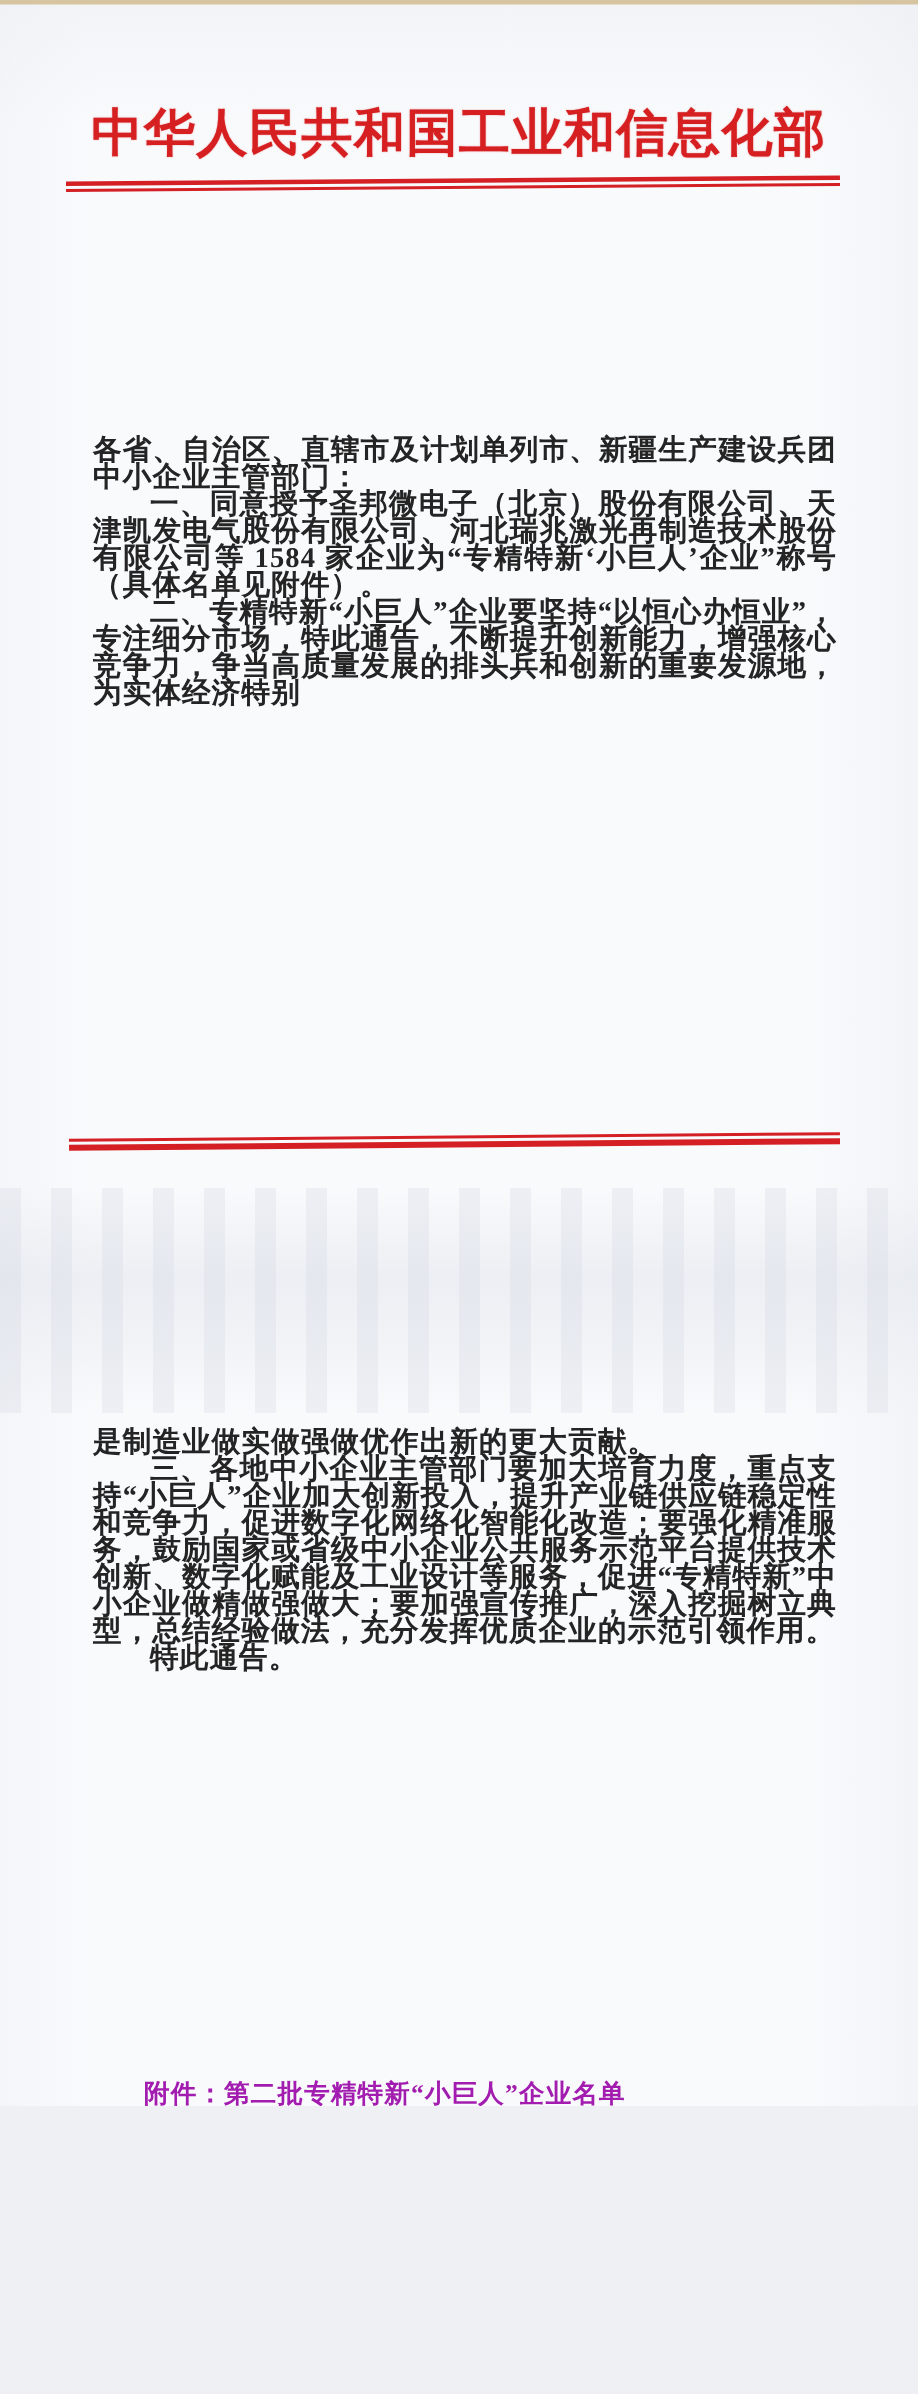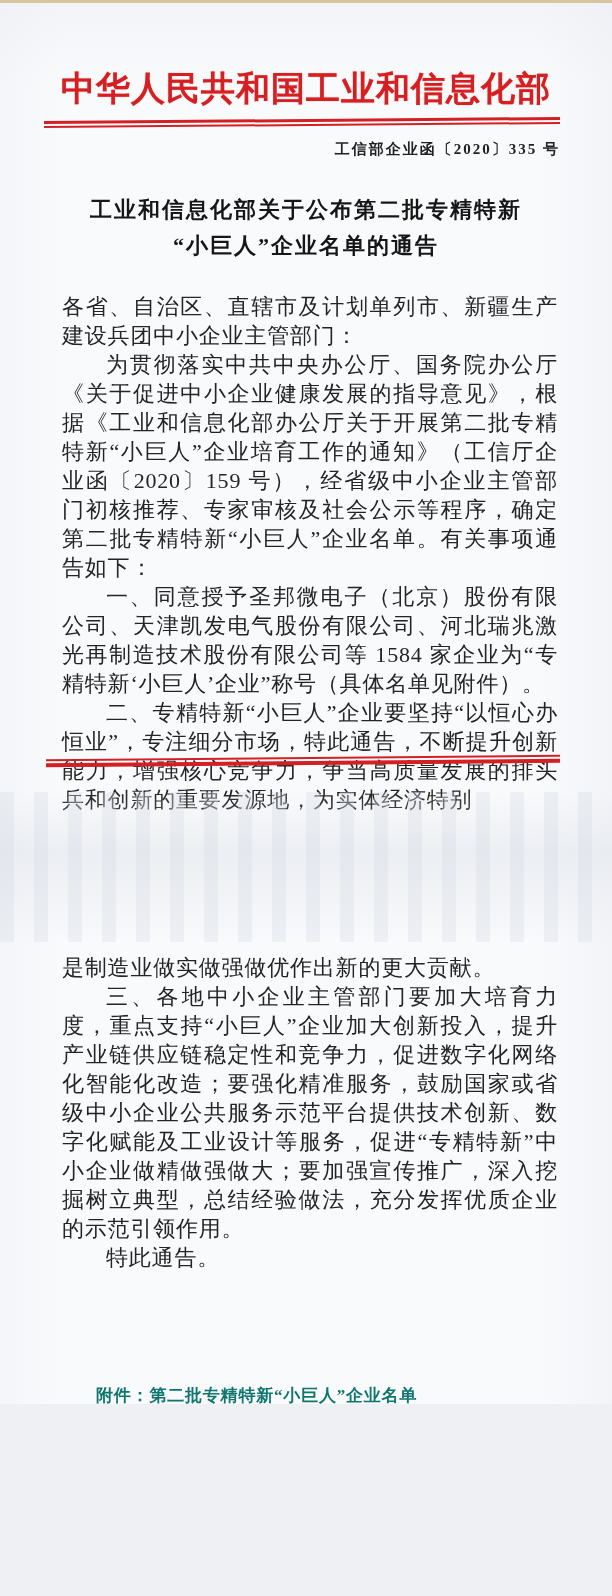--- a/index.html
+++ b/index.html
@@ -52,26 +52,26 @@
   }
   .doc-title{
     position:absolute;top:192px;left:0;width:612px;
     text-align:center;
     font-size:22px;font-weight:bold;
     line-height:36px;letter-spacing:2px;
     color:#161616;
   }
   .body-block{
     position:absolute;left:62px;width:496px;
-    font-size:22px;line-height:29px;
+    font-size:19px;line-height:18px;
     letter-spacing:.8px;
     color:#242424;
     text-align:justify;
     text-justify:inter-character;
-    font-weight:400;
+    font-weight:700;
   }
   .body1{top:292px;}
   .body2{top:953px;}
   .para{margin:0;}
   .para.indent{text-indent:2em;}
   .rule-footer{
     position:absolute;top:757px;left:46px;width:514px;
     transform:rotate(-0.5deg);
   }
   .rule-footer .thin{height:2px;background:#d42024;}
@@ -79,21 +79,21 @@
   .rule-footer .thick{height:4px;background:#d42024;}
   .seam{
     position:absolute;top:792px;left:0;width:612px;height:150px;
     background:
       repeating-linear-gradient(90deg, rgba(214,219,228,.35) 0 14px, rgba(255,255,255,0) 14px 34px),
       linear-gradient(180deg, rgba(255,255,255,0) 0%, rgba(225,229,236,.55) 40%, rgba(234,237,242,.5) 70%, rgba(255,255,255,0) 100%);
   }
   .attachment-line{
     position:absolute;top:1384px;left:62px;width:496px;
     font-size:17px;letter-spacing:.8px;font-weight:600;
-    color:#0f766e;
+    color:#a21caf;
     text-indent:2em;
   }
   .seal{
     position:absolute;top:1410px;left:343px;width:156px;height:156px;
     opacity:.88;
   }
   .sig-org{
     position:absolute;top:1496px;left:348px;width:150px;
     font-size:17px;font-weight:bold;letter-spacing:2px;
     color:#1c1c1c;z-index:3;
@@ -113,30 +113,24 @@
   <div class="strip-top"></div>
 
   <div class="ministry-title">中华人民共和国工业和信息化部</div>
 
   <div class="rule-double">
     <div class="thick"></div>
       <div class="gap"></div>
       <div class="thin"></div>
   </div>
 
-  <div class="doc-number">工信部企业函〔2020〕335 号</div>
 
-  <div class="doc-title">
-    <div>工业和信息化部关于公布第二批专精特新</div>
-    <div>“小巨人”企业名单的通告</div>
-  </div>
 
   <div class="body-block body1">
     <p class="para">各省、自治区、直辖市及计划单列市、新疆生产建设兵团中小企业主管部门：</p>
-    <p class="para indent">为贯彻落实中共中央办公厅、国务院办公厅《关于促进中小企业健康发展的指导意见》，根据《工业和信息化部办公厅关于开展第二批专精特新“小巨人”企业培育工作的通知》（工信厅企业函〔2020〕159 号），经省级中小企业主管部门初核推荐、专家审核及社会公示等程序，确定第二批专精特新“小巨人”企业名单。有关事项通告如下：</p>
     <p class="para indent">一、同意授予圣邦微电子（北京）股份有限公司、天津凯发电气股份有限公司、河北瑞兆激光再制造技术股份有限公司等 1584 家企业为“专精特新‘小巨人’企业”称号（具体名单见附件）。</p>
     <p class="para indent">二、专精特新“小巨人”企业要坚持“以恒心办恒业”，专注细分市场，特此通告，不断提升创新能力，增强核心竞争力，争当高质量发展的排头兵和创新的重要发源地，为实体经济特别</p>
   </div>
 
   <div class="rule-footer">
     <div class="thin"></div>
       <div class="gap"></div>
       <div class="thick"></div>
   </div>
 

